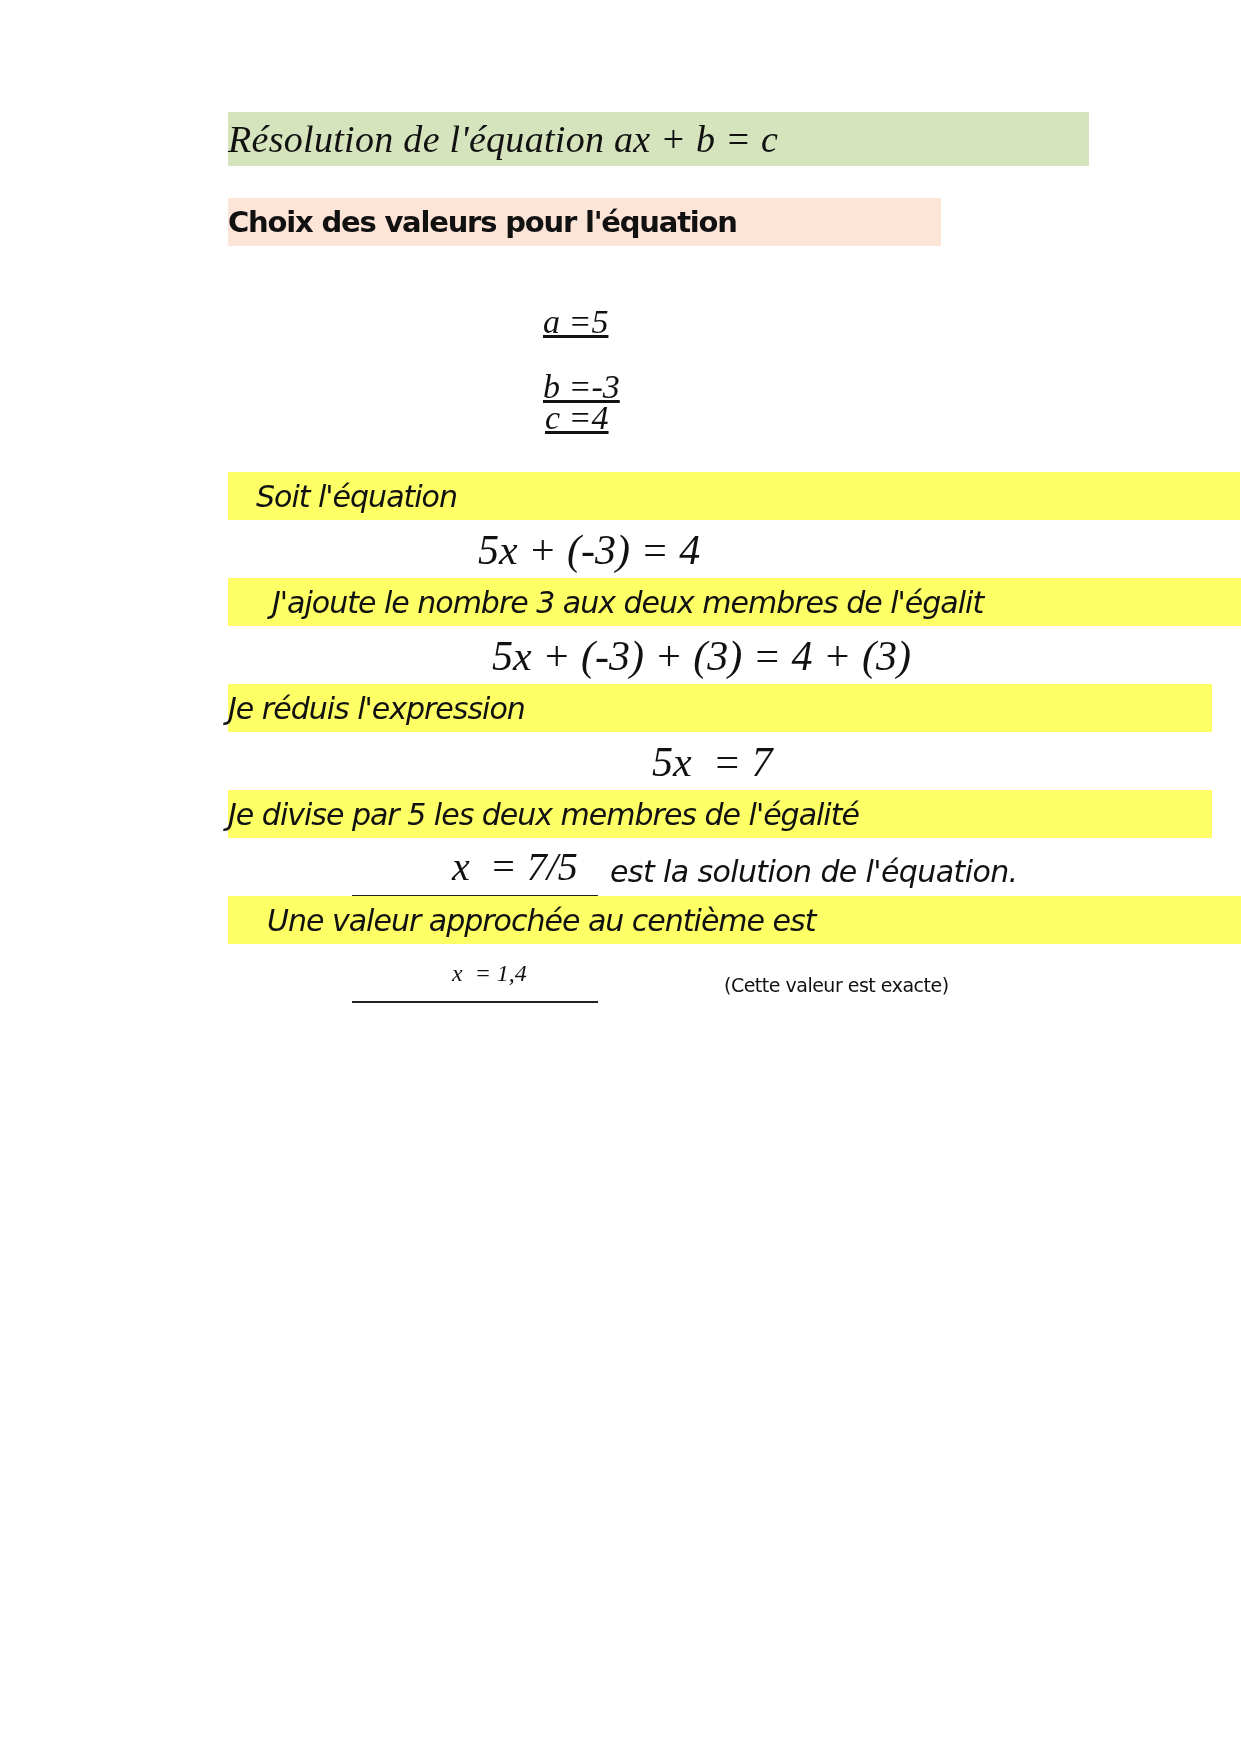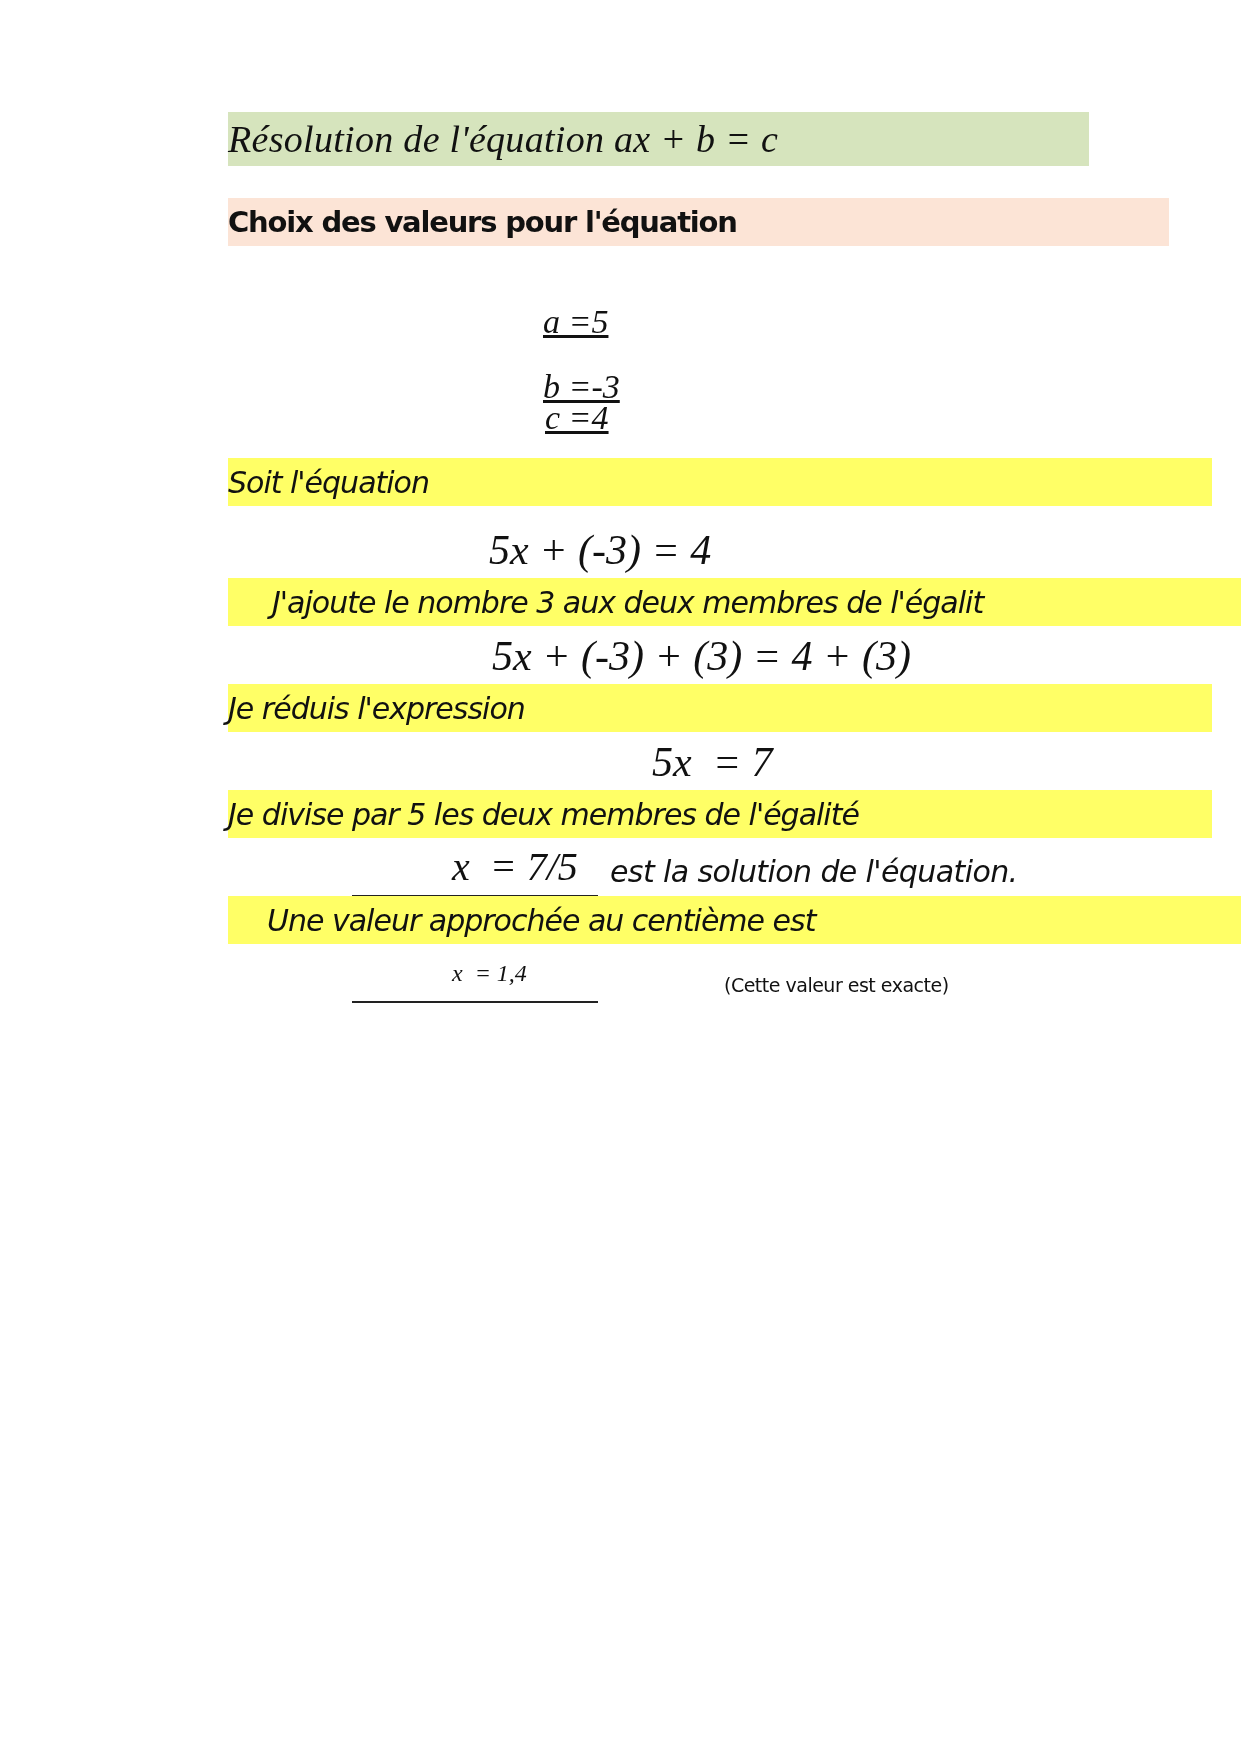--- a/index.html
+++ b/index.html
@@ -5,39 +5,39 @@
     html, body { margin: 0; padding: 0; background: #ffffff; }
     body { width: 1241px; height: 1754px; position: relative; overflow: hidden; }
     .band { position: absolute; display: flex; align-items: center; }
     .serif-i { font-family: "Liberation Serif", "DejaVu Serif", serif; font-style: italic; color: #111; }
     .sans-i { font-family: "DejaVu Sans", "Liberation Sans", sans-serif; font-style: italic; color: #111; }
     .sans { font-family: "DejaVu Sans", "Liberation Sans", sans-serif; color: #111; }
 
     #title-band { left: 228px; top: 112px; width: 861px; height: 54px; background: #d6e4bd; }
     #title-band span { font-size: 38px; letter-spacing: 0.3px; }
 
-    #choice-band { left: 228px; top: 198px; width: 941px; height: 48px; background: #fce4d6; }
+    #choice-band { left: 228px; top: 198px; width: 713px; height: 48px; background: #fce4d6; }
     #choice-band span { font-family: "DejaVu Sans", "Liberation Sans", sans-serif; font-weight: bold; font-size: 29px; letter-spacing: -1.2px; color: #111; }
 
     .param { position: absolute; font-size: 34px; line-height: 40px; text-decoration: underline; }
     #param-a { left: 543px; top: 302px; }
     #param-b { left: 543px; top: 350px; margin-top: 17px; }
     #param-c { left: 545px; top: 398px; }
 
     .yband { left: 228px; width: 984px; height: 48px; background: #ffff66; }
     .yband span { font-size: 30px; letter-spacing: -1px; }
 
-    #band-soit { top: 458px; }
+    #band-soit { top: 472px; padding-left: 28px; }
     #band-ajoute { top: 578px; padding-left: 44px; }
     #band-reduis { top: 684px; }
     #band-divise { top: 790px; }
     #band-approx { top: 896px; padding-left: 39px; }
 
     .eq { position: absolute; font-size: 42px; line-height: 50px; white-space: pre; }
-    #eq-1 { left: 489px; top: 525px; }
+    #eq-1 { left: 478px; top: 525px; }
     #eq-2 { left: 492px; top: 631px; }
     #eq-3 { left: 652px; top: 737px; }
     #eq-4 { left: 452px; top: 842px; font-size: 40px; }
     #eq-4-text { position: absolute; left: 610px; top: 852px; font-size: 30px; letter-spacing: -0.6px; line-height: 40px; }
     #eq-5 { left: 452px; top: 948px; font-size: 24px; }
     #note { position: absolute; left: 724px; top: 974px; font-size: 19px; letter-spacing: -0.5px; }
 
     .uline { position: absolute; left: 352px; width: 246px; height: 2px; background: #222; }
     #uline-1 { top: 895px; }
     #uline-2 { top: 1001px; }

